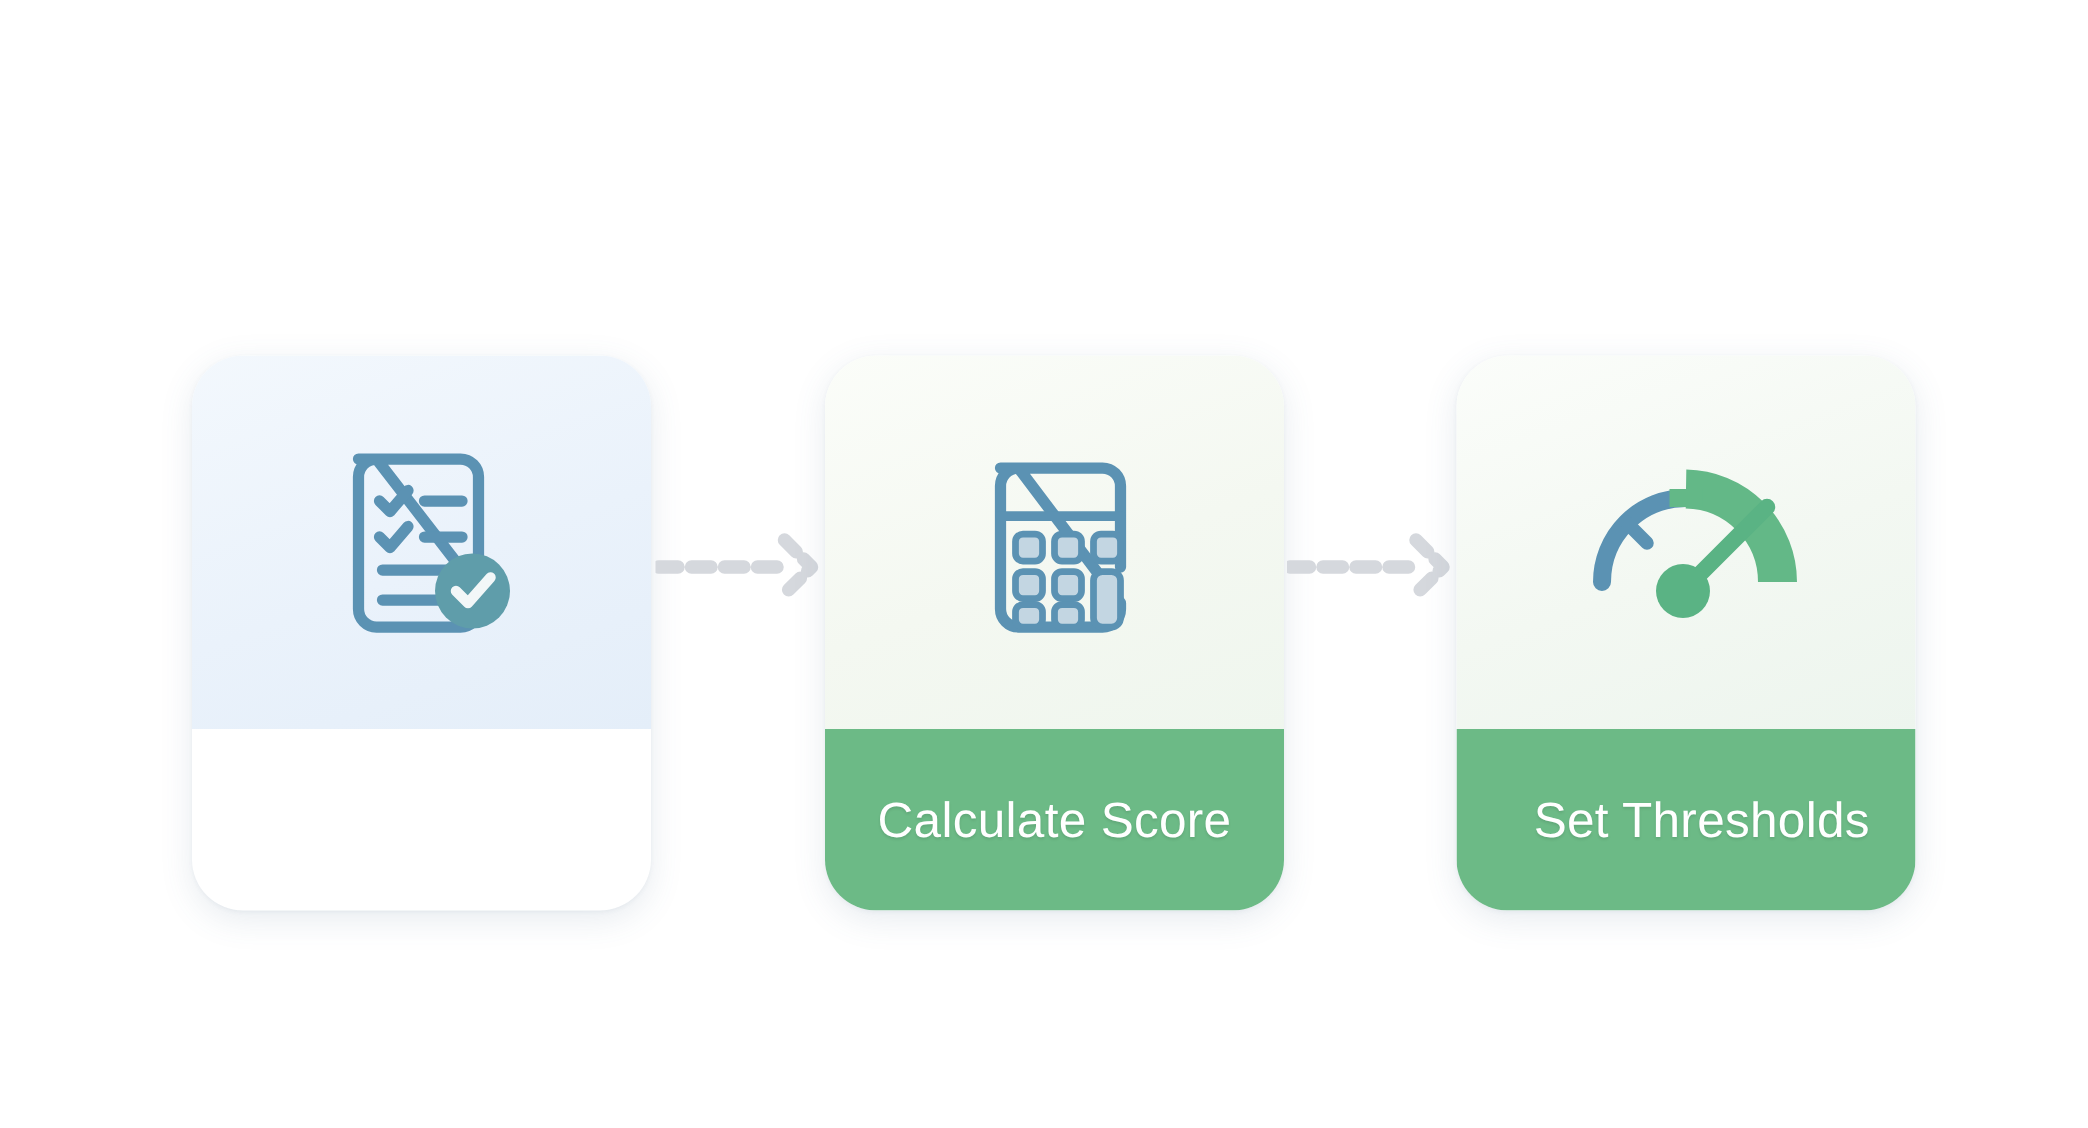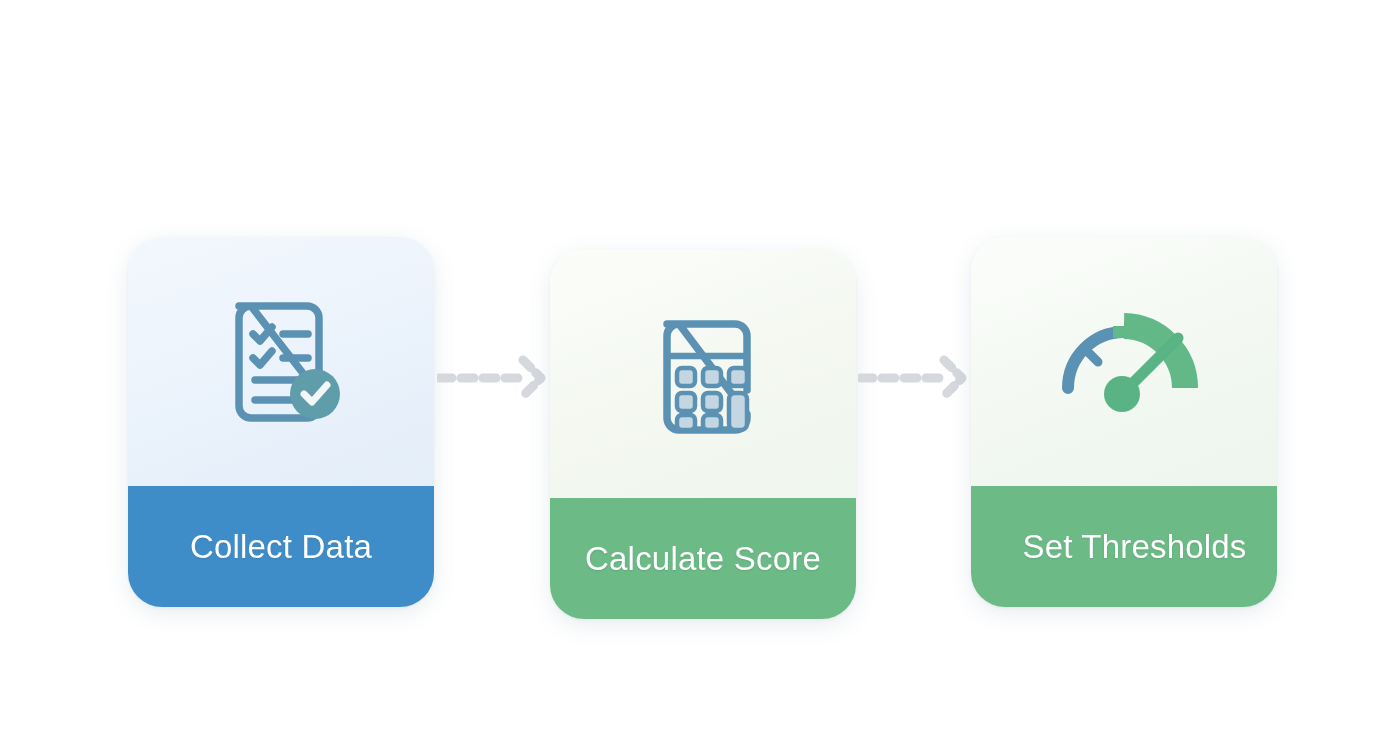--- a/index.html
+++ b/index.html
@@ -27,21 +27,21 @@
     width: 306px;
     height: 370px;
     border-radius: 34px;
     overflow: hidden;
     box-shadow: 0 6px 22px rgba(80, 110, 140, 0.13),
                 0 1px 3px rgba(80, 110, 140, 0.07);
     display: flex;
     flex-direction: column;
   }
   .card-1 { left: 128px; top: 237px; }
-  .card-2 { left: 550px; top: 249px; }
+  .card-2 { left: 550px; top: 237px; }
   .card-3 { left: 971px; top: 237px; }
 
   .card-top {
     flex: 0 0 249px;
     position: relative;
     display: flex;
     align-items: center;
     justify-content: center;
   }
   .card-1 .card-top {
@@ -112,21 +112,20 @@
 
           <line x1="54" y1="98" x2="104" y2="98" stroke="#5b92b3" stroke-width="7.5" stroke-linecap="round"></line>
 
           <line x1="54" y1="118" x2="92" y2="118" stroke="#5b92b3" stroke-width="7.5" stroke-linecap="round"></line>
 
           <circle cx="114" cy="112" r="25" fill="#5f9daa"></circle>
           <path d="M103 112 L111 120 L126 103" fill="none" stroke="#f2f7f8" stroke-width="7" stroke-linecap="round" stroke-linejoin="round"></path>
         </svg>
       </span>
     </div>
-    <div class="card-label">Collect Data</div>
   </div>
 
   <div class="arrow arrow-1">
     <svg viewBox="0 0 120 48" xmlns="http://www.w3.org/2000/svg">
       <line x1="2" y1="24" x2="88" y2="24" stroke="#d5d8dd" stroke-width="9" stroke-linecap="round" stroke-dasharray="13 9"></line>
       <path d="M86 6 L104 24 L86 42" fill="none" stroke="#d5d8dd" stroke-width="9" stroke-linecap="round" stroke-linejoin="round" stroke-dasharray="11 7"></path>
     </svg>
   </div>
 
   <div class="card card-2">

